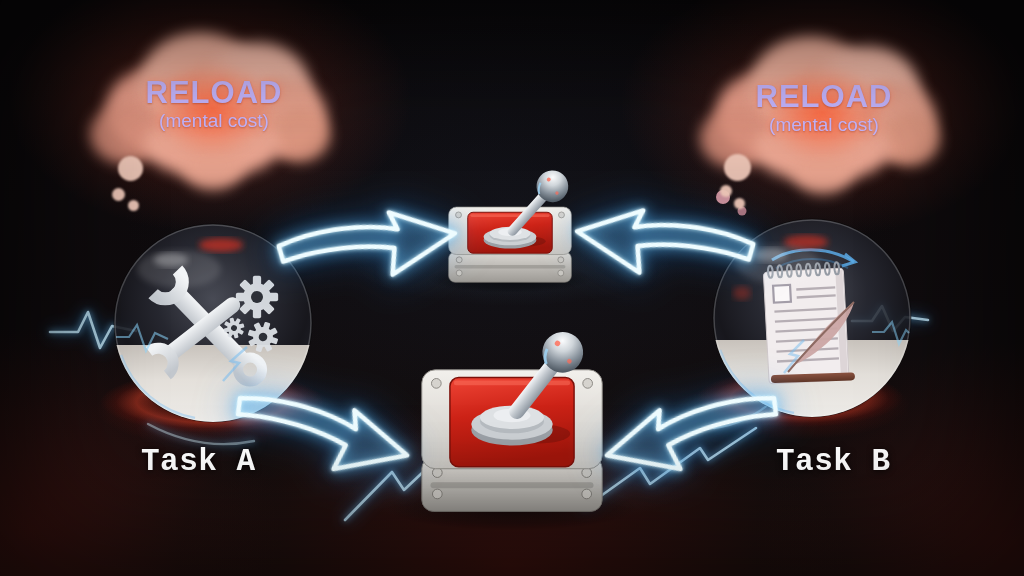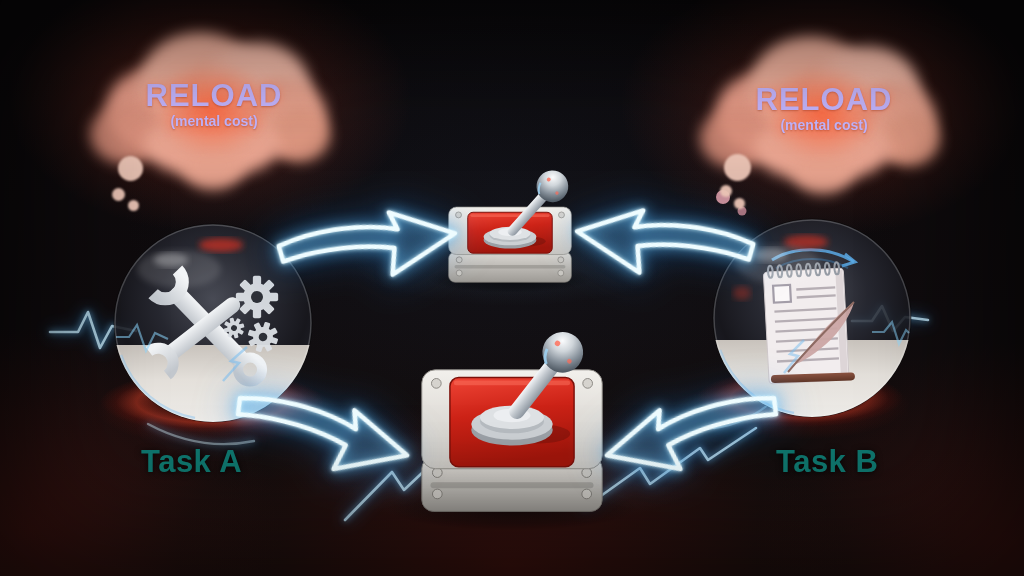--- a/index.html
+++ b/index.html
@@ -28,24 +28,24 @@
   .trace{stroke:#bfe7fb;stroke-width:2.6;fill:none;stroke-linecap:round;stroke-linejoin:round;opacity:.85;
     filter:drop-shadow(0 0 3px rgba(120,200,250,0.9)) drop-shadow(0 0 8px rgba(40,140,220,0.7));}
   .trace.dim{opacity:.5;stroke-width:2.3;}
   .sphere{position:absolute;width:200px;height:200px;}
   .cloud{position:absolute;width:252px;height:172px;}
   .puff{position:absolute;border-radius:50%;filter:blur(7px);}
   .cloud-core{position:absolute;border-radius:50%;filter:blur(6px);}
   .cloud-text{position:absolute;left:0;right:0;top:50%;transform:translateY(-54%);text-align:center;color:#c4b5fd;
     text-shadow:0 0 10px rgba(255,120,88,0.65),0 1px 2px rgba(120,30,10,0.4);}
   .cloud-title{font-size:31px;font-weight:700;letter-spacing:1px;line-height:1.05;}
-  .cloud-sub{font-size:14px;font-weight:700;margin-top:0;}
+  .cloud-sub{font-size:19px;font-weight:400;margin-top:0;}
   .bubble{position:absolute;border-radius:50%;background:#eac4b5;filter:blur(1px);opacity:.95;}
-  .task-label{position:absolute;color:#0f766e;font-size:31px;font-weight:600;letter-spacing:0.5px;
-    text-shadow:0 1px 6px rgba(0,0,0,0.8);}
+  .task-label{position:absolute;color:#ffffff;font-size:31px;font-weight:600;letter-spacing:0.5px;
+    text-shadow:0 1px 6px rgba(0,0,0,0.8);font-family:Liberation Mono, monospace;}
 </style>
 </head>
 <body>
 
 <div class="stage">
   <div class="bg"></div>
 
   <svg width="1024" height="576" viewBox="0 0 1024 576">
     <polyline class="trace" points="50,332 78,332 88,312 100,348 112,326 136,331"></polyline>
     <polyline class="trace" points="852,321 872,321 882,306 893,331 905,317 928,320"></polyline>

